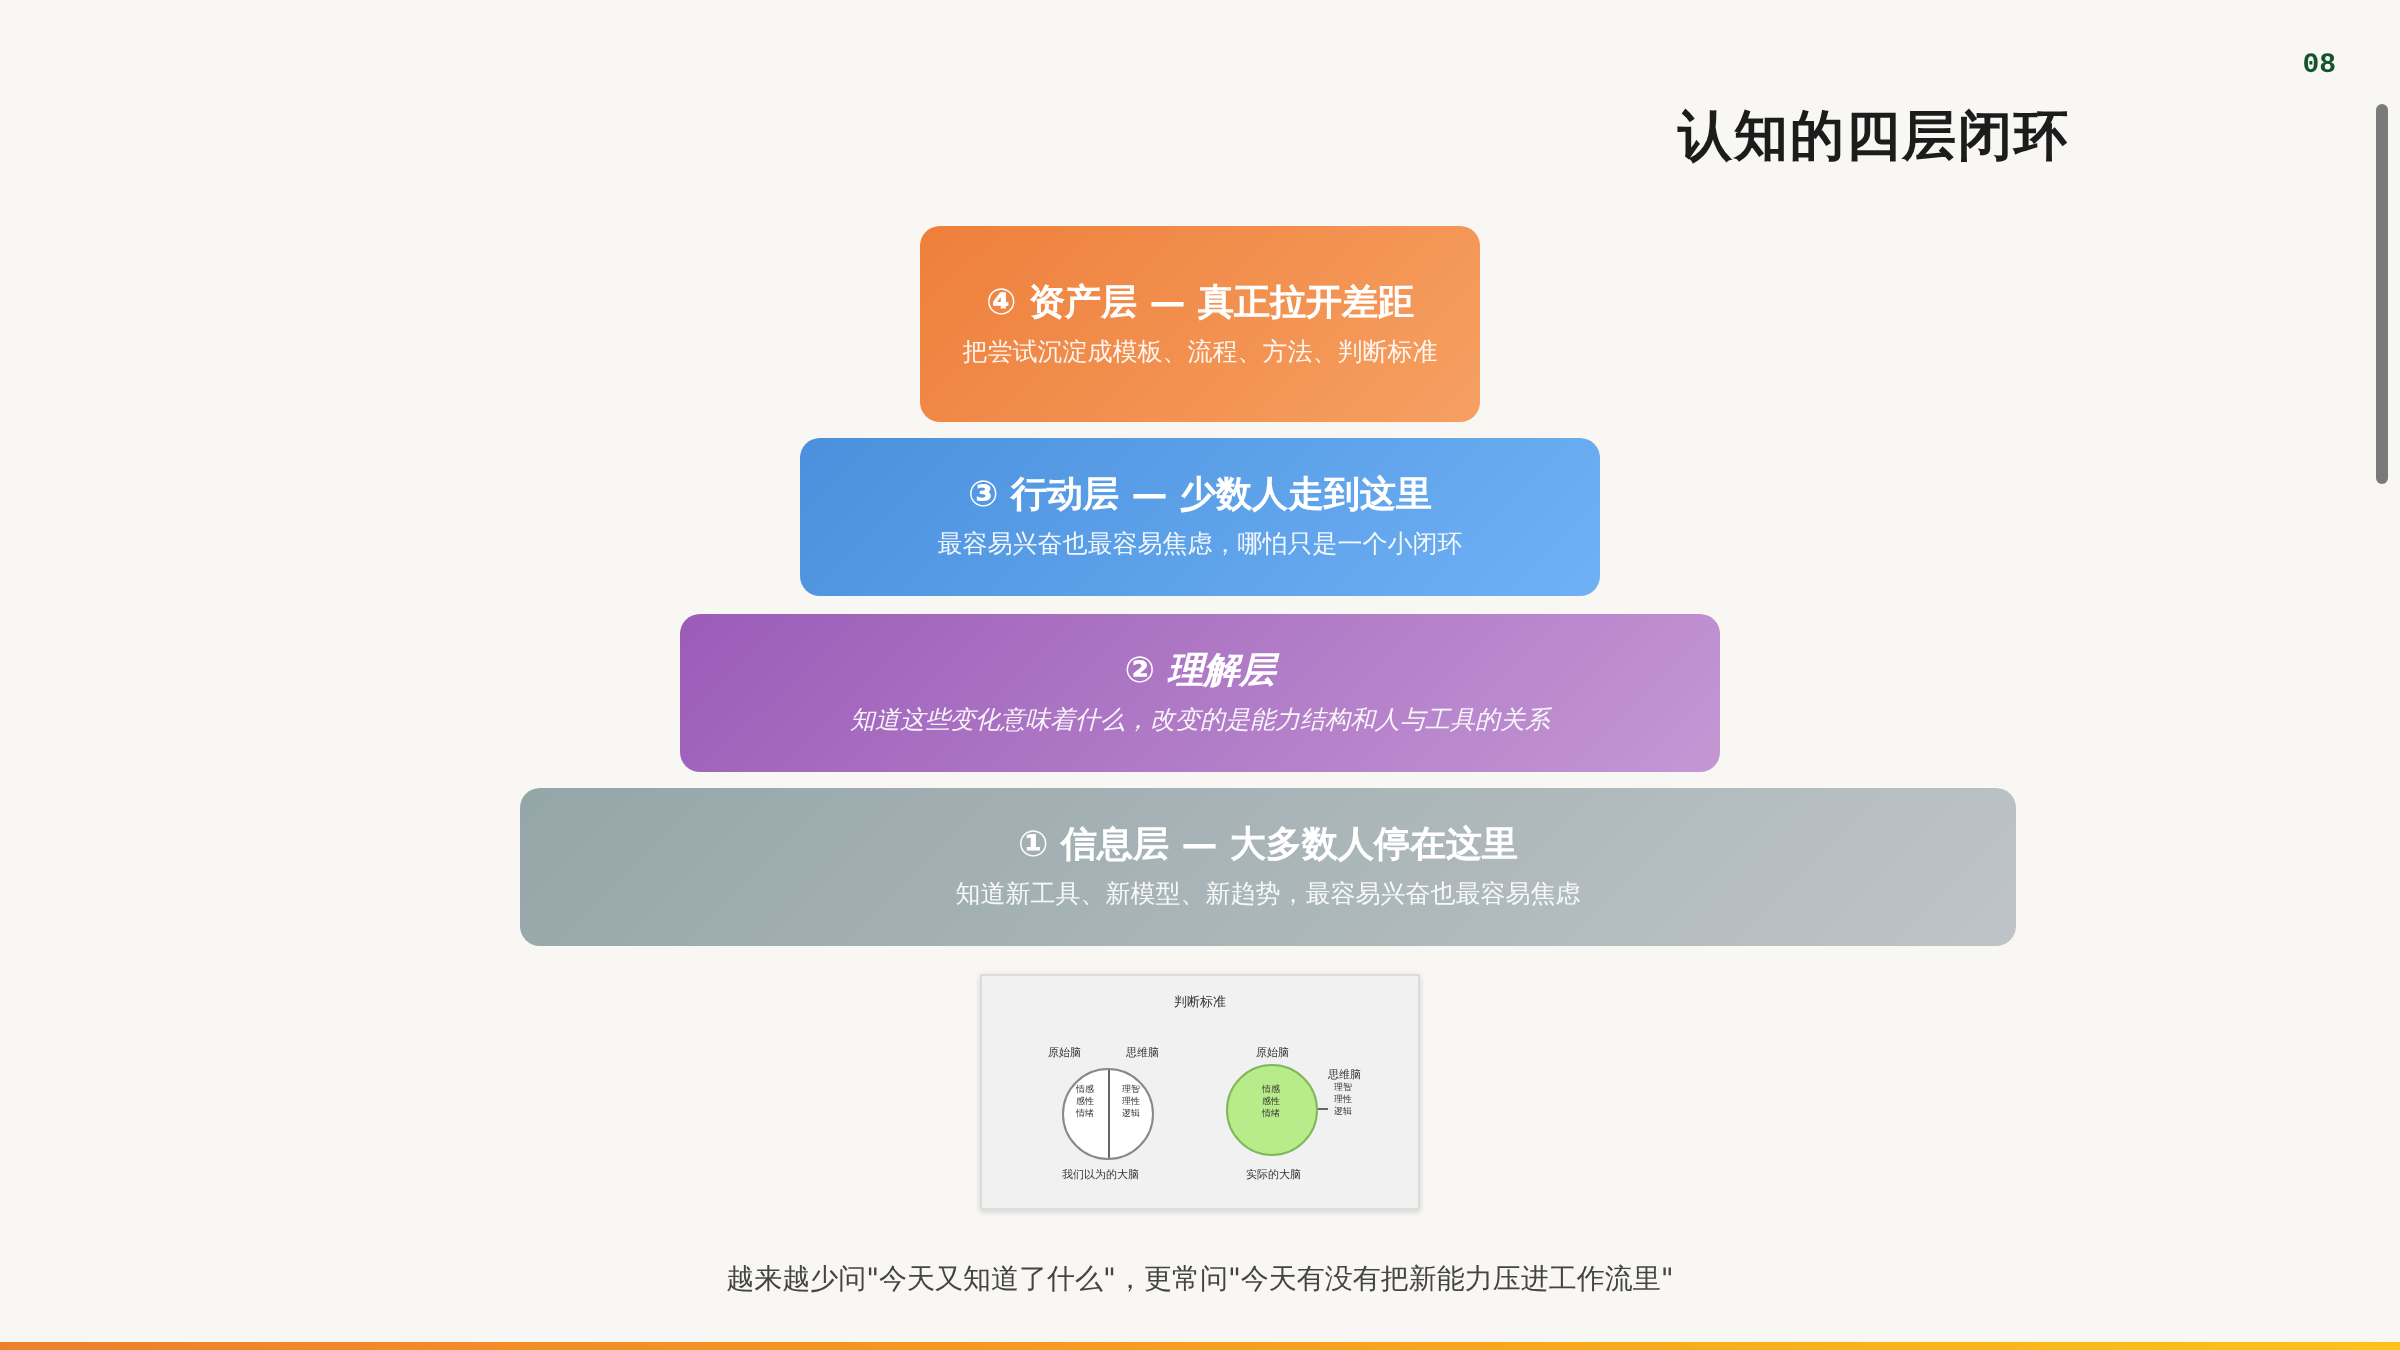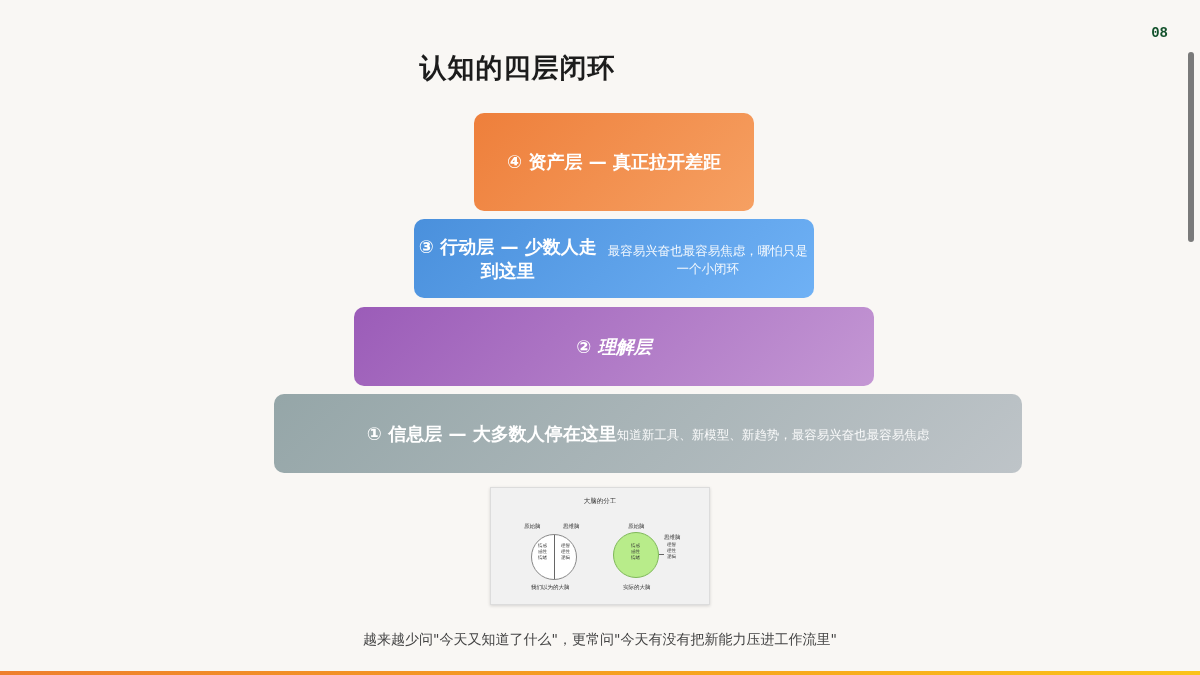--- a/index.html
+++ b/index.html
@@ -14,28 +14,27 @@
       position: absolute; top: 25px; right: 32px;
       font-size: 14px; font-weight: bold; color: #14532d;
       font-family: Liberation Mono, monospace;
     }
     .scrollbar {
       position: absolute; top: 52px; right: 6px;
       width: 6px; height: 190px; border-radius: 3px; background: #7a7a7a;
     }
     .title {
       position: absolute; top: 50px; left: 0; width: 1035px;
-      text-align: center; font-size: 27px; font-weight: bold; color: #1c1c1c;
+      text-align: right; font-size: 27px; font-weight: bold; color: #1c1c1c;
       letter-spacing: 1px;
     }
     .layer {
       position: absolute; border-radius: 10px; color: #fff;
-      display: flex; flex-direction: row; align-items: center; justify-content: center;
+      display: flex; flex-direction: column; align-items: center; justify-content: center;
       text-align: center;
-      margin-left: 14px;
     }
     .layer .ltitle { font-size: 18px; font-weight: bold; line-height: 24px; }
     .layer .ldesc { font-size: 12.5px; line-height: 18px; opacity: 0.92; margin-top: 3px; }
     .l4 { left: 460px; top: 113px; width: 280px; height: 98px;
           background: linear-gradient(135deg, #ee7f3b 0%, #f6a062 100%); }
     .l4 .ldesc { width: 240px; }
     .l3 { left: 400px; top: 219px; width: 400px; height: 79px;
           background: linear-gradient(135deg, #4a90dc 0%, #6fb1f5 100%); }
     .l2 { left: 340px; top: 307px; width: 520px; height: 79px;
           background: linear-gradient(135deg, #9b5cb8 0%, #c497d4 100%); font-style: italic; }
@@ -74,35 +73,37 @@
 </head>
 <body>
 
 <div class="page-number">08</div>
 <div class="scrollbar"></div>
 
 <h1 class="title">认知的四层闭环</h1>
 
 <div class="layer l4">
   <div class="ltitle">④ 资产层 — 真正拉开差距</div>
+  <div class="ldesc">把尝试沉淀成模板、流程、方法、判断标准</div>
 </div>
 <div class="layer l3">
   <div class="ltitle">③ 行动层 — 少数人走到这里</div>
   <div class="ldesc">最容易兴奋也最容易焦虑，哪怕只是一个小闭环</div>
 </div>
 <div class="layer l2">
   <div class="ltitle">② 理解层</div>
+  <div class="ldesc">知道这些变化意味着什么，改变的是能力结构和人与工具的关系</div>
 </div>
 <div class="layer l1">
   <div class="ltitle">① 信息层 — 大多数人停在这里</div>
   <div class="ldesc">知道新工具、新模型、新趋势，最容易兴奋也最容易焦虑</div>
 </div>
 
 <div class="diagram">
-  <div class="dtitle">大脑的分工</div>
+  <div class="dtitle">判断标准</div>
 
   <div class="lbl" style="left:33px;top:35px;">原始脑</div>
   <div class="lbl" style="left:72px;top:35px;">思维脑</div>
   <div class="circle1">
     <div class="divider"></div>
   </div>
   <div class="small" style="left:47px;top:55px;white-space:pre;">情感
 感性
 情绪</div>
   <div class="small" style="left:70px;top:55px;white-space:pre;">理智

